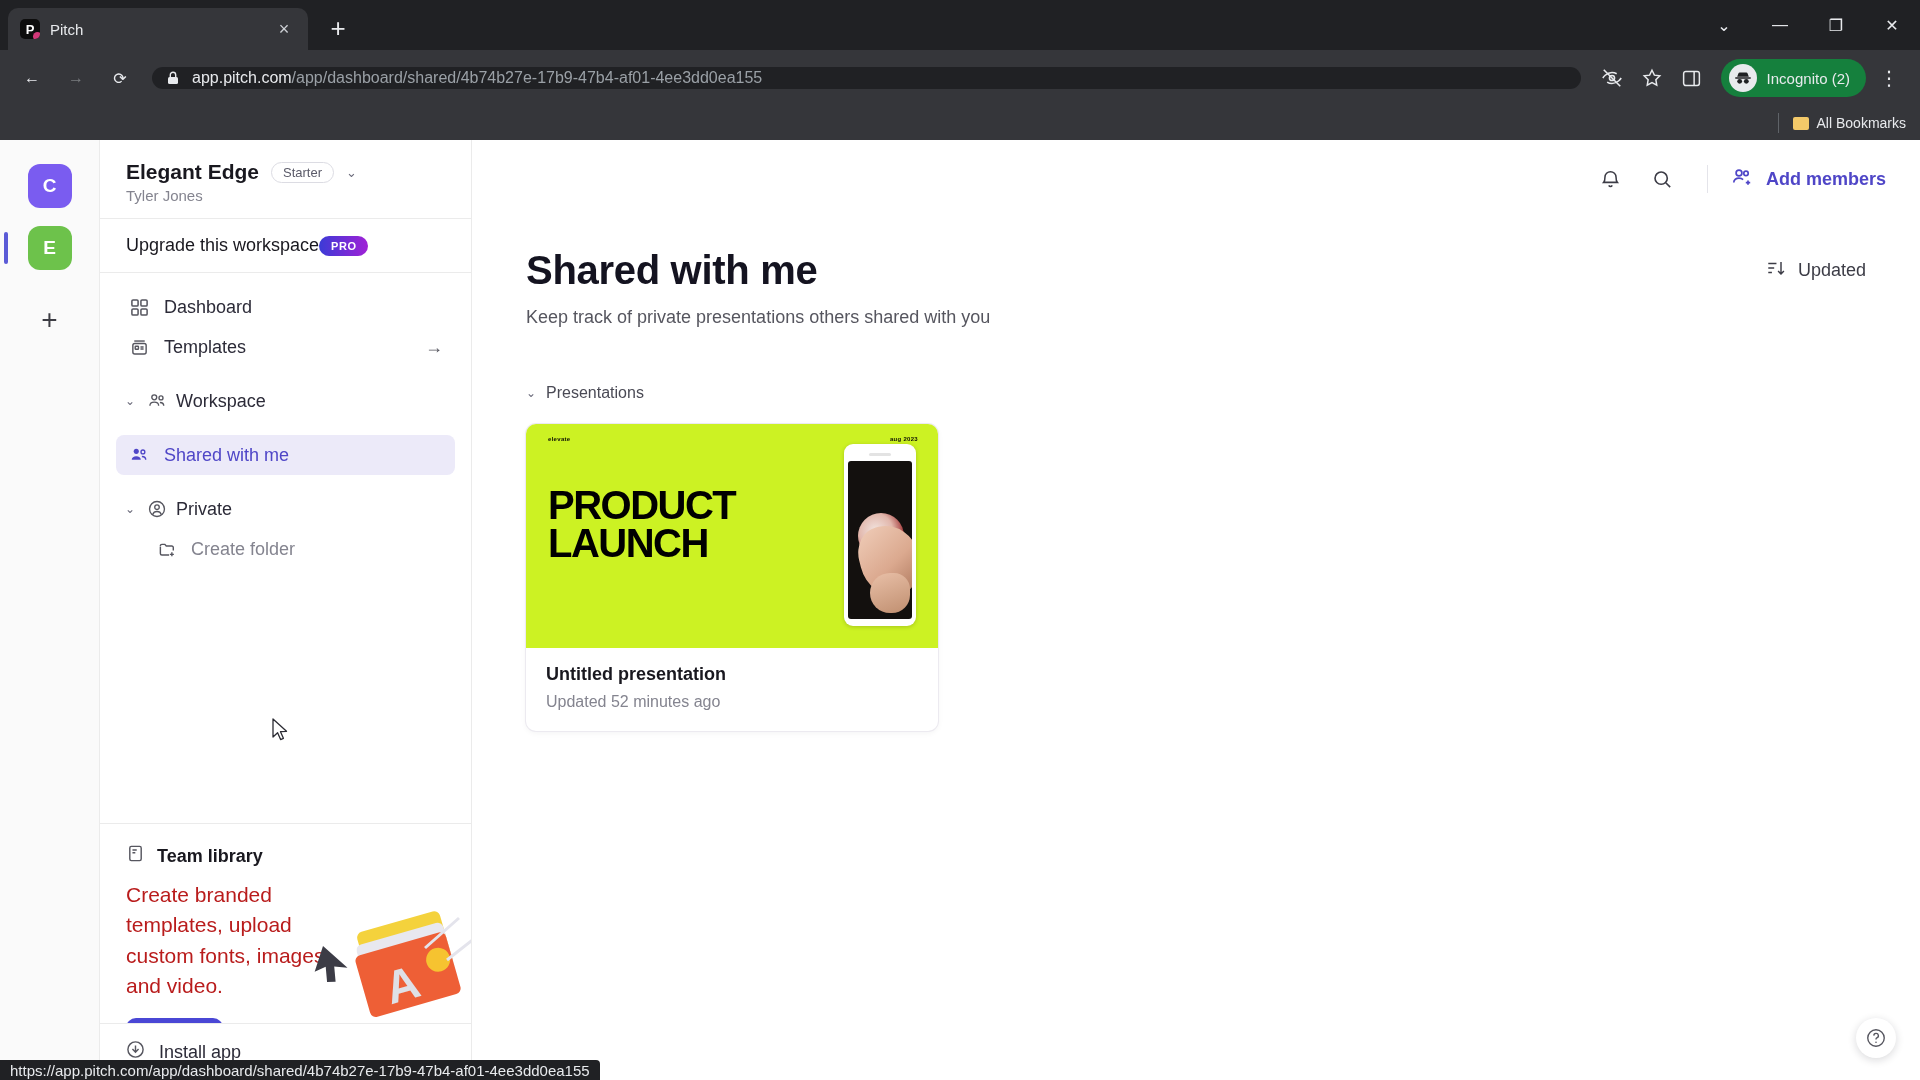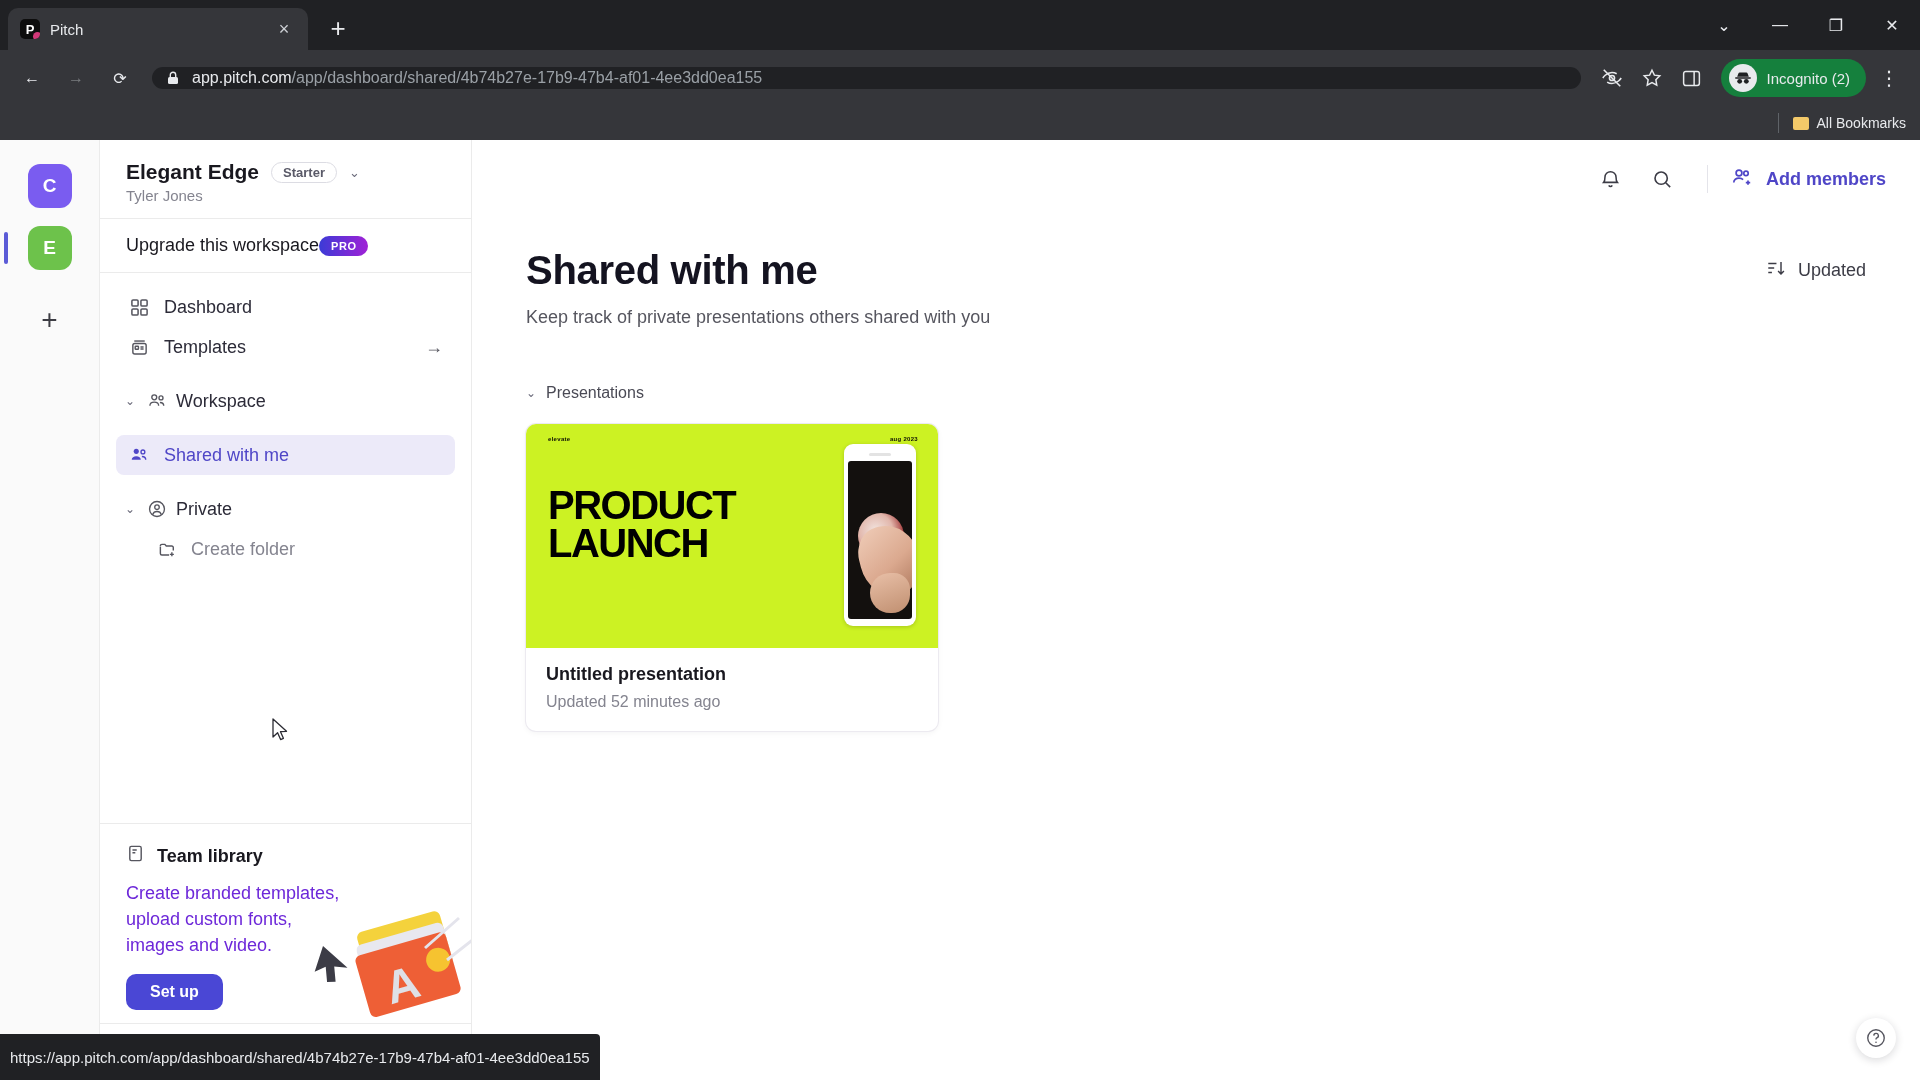--- a/index.html
+++ b/index.html
@@ -77,21 +77,21 @@
   }
   .rail-add { width:44px; height:44px; display:flex; align-items:center; justify-content:center; color:#3c3c43; font-size:28px; font-weight:300; margin-top: 10px; }
 
   .sidebar {
     width: 372px; background: #fff; border-right: 1px solid #ebebeb; display:flex; flex-direction: column;
   }
   .ws-header { padding: 20px 26px 14px 26px; }
   .ws-title-row { display:flex; align-items:center; gap: 12px; }
   .ws-name { font-size: 21px; font-weight: 700; color: #19181f; }
   .badge-starter {
-    border: 1px solid #dcdce3; border-radius: 12px; padding: 2px 11px; font-size: 13px; color:#5a5a68; font-weight:700;
+    border: 1px solid #dcdce3; border-radius: 12px; padding: 2px 11px; font-size: 13px; color:#5a5a68; font-weight:400;
   }
   .chev { color:#6b6b7b; font-size: 13px; }
   .ws-sub { font-size: 15px; color:#84848f; margin-top: 3px; }
 
   .sep { height:1px; background:#ebebeb; }
 
   .upgrade-row {
     display:flex; align-items:center; padding: 16px 26px; cursor:pointer;
   }
   .upgrade-row .lbl { font-size:18px; color:#19181f; }
@@ -113,21 +113,21 @@
   .nav-group .caret { width:16px; color:#6b6b7b; font-size:12px; display:flex; align-items:center; justify-content:center;}
   .nav-group .ico { width:22px; height:22px; display:flex; align-items:center; justify-content:center; color:#56565f; }
   .nav-child { display:flex; align-items:center; gap: 13px; padding: 9px 12px 9px 40px; font-size:18px; color:#2c2b38; cursor:pointer; border-radius:8px;}
   .nav-child .ico { width:22px; height:22px; display:flex; align-items:center; justify-content:center; color:#56565f; }
   .nav-child.muted { color:#84848f; }
   .nav-gap { height: 14px; }
 
   .promo { border-top:1px solid #ebebeb; padding: 20px 26px 0 26px; position: relative; overflow:hidden; height: 200px; }
   .promo-title { display:flex; align-items:center; gap:12px; font-size:18px; font-weight:700; color:#19181f; }
   .promo-title .ico { color:#56565f; }
-  .promo-text { font-size:18px; color:#6d28d9; line-height:1.45; margin-top: 12px; max-width: 215px; }
+  .promo-text { font-size:21px; color:#b91c1c; line-height:1.45; margin-top: 12px; max-width: 215px; }
   .setup-btn {
     margin-top: 16px; display:inline-block; background:#4a47d5; color:#fff; font-size:16px; font-weight:600;
     padding: 9px 24px; border-radius: 10px; cursor:pointer;
   }
   .promo-art { position:absolute; right: -6px; bottom: 0px; width: 170px; height: 115px; }
 
   .install { border-top:1px solid #ebebeb; padding: 16px 26px; display:flex; align-items:center; gap:14px; font-size:18px; color:#2c2b38; cursor:pointer;}
   .install .ico { color:#56565f; }
 
   .main { flex: 1; display:flex; flex-direction: column; background: #fff; position: relative; }
@@ -175,21 +175,21 @@
   .card-title { font-size:18px; font-weight:700; color:#19181f; }
   .card-meta { font-size:16px; color:#84848f; margin-top: 8px; }
 
   .help-fab {
     position:absolute; right: 24px; bottom: 22px; width: 40px; height:40px; border-radius:50%;
     background:#fff; box-shadow: 0 2px 8px rgba(20,19,32,.16); display:flex; align-items:center; justify-content:center;
     color:#56565f; cursor:pointer;
   }
 
   .statusbar {
-    position:absolute; left:0; bottom:0; height: 46px; background:#202124; color:#e8eaed;
+    position:absolute; left:0; bottom:0; height: 20px; background:#202124; color:#e8eaed;
     font-size:15px; display:flex; align-items:center; padding: 0 10px; border-top-right-radius: 4px; z-index: 50;
   }
 
   .cursor { position:absolute; left: 272px; top: 578px; width:18px; height:24px; z-index: 60; pointer-events:none;}
 </style>
 </head>
 <body>
 
 <div class="browser">
 

